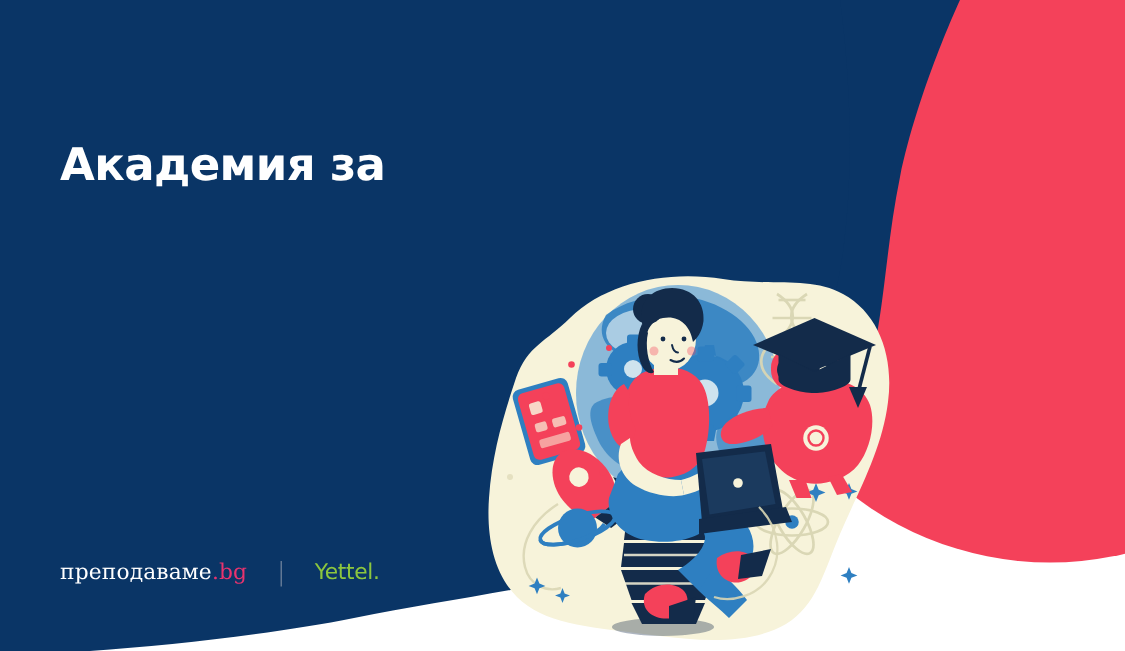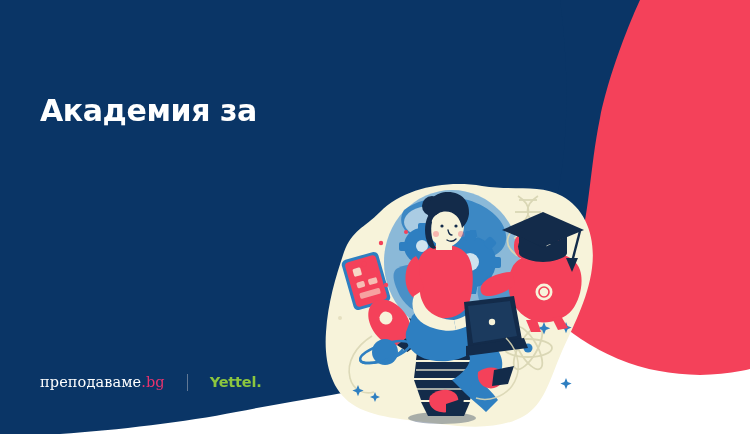--- a/index.html
+++ b/index.html
@@ -62,21 +62,21 @@
   }
   .logo-divider {
     width: 1px;
     height: 17px;
     background: #7f8fa6;
     opacity: 0.75;
   }
   .logo-yettel {
     font-family: "DejaVu Sans", "Liberation Sans", sans-serif;
     font-size: 14.5px;
-    font-weight: bold;
+    font-weight: normal;
     color: #8CC63E;
     letter-spacing: -0.2px;
     white-space: nowrap;
   }
   .sr {
     position: absolute;
     width: 1px; height: 1px;
     overflow: hidden;
     clip: rect(0 0 0 0);
     white-space: nowrap;

